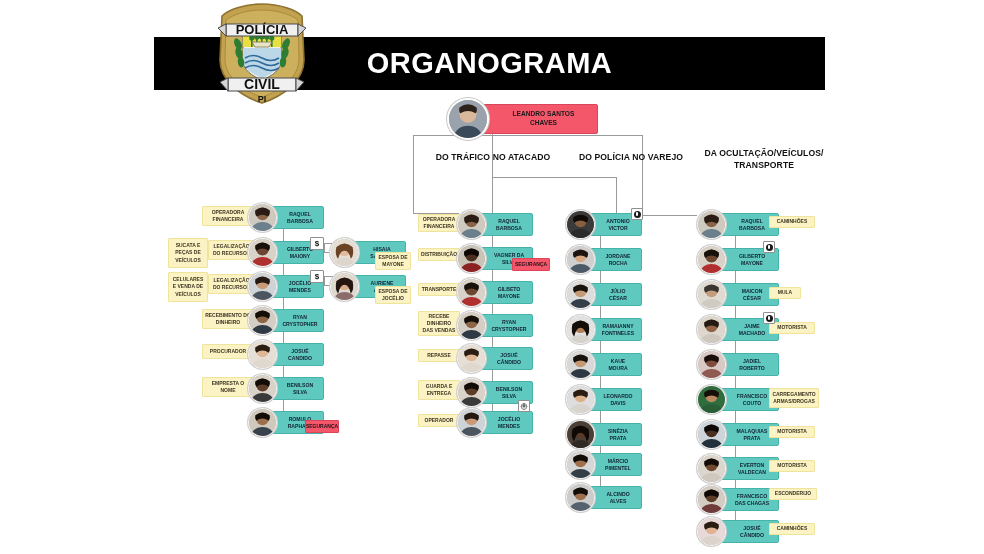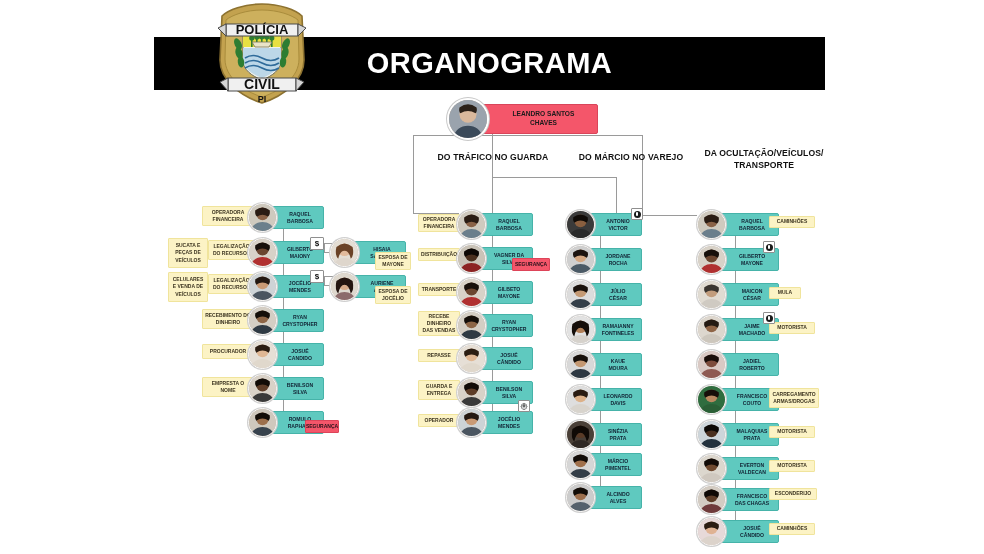--- a/index.html
+++ b/index.html
@@ -190,22 +190,22 @@
         <path d="M11 8 q9 -7 18 0 q1 4 -1 6 q-8 -5 -16 0 q-2 -2 -1 -6z" fill="#2b2119"></path>
         <path d="M4 40 q4 -13 16 -13 q12 0 16 13 z" fill="#3b4a5a"></path>
       </svg>
     </div>
     <div class="root-box">
       <span>LEANDRO SANTOS</span>
       <span>CHAVES</span>
     </div>
   </div>
 
-  <div class="col-header" style="left:398px;top:151px;width:190px;">DO TRÁFICO NO GUARDA</div>
-  <div class="col-header" style="left:523px;top:151px;width:216px;">DO MÁRCIO NO VAREJO</div>
+  <div class="col-header" style="left:398px;top:151px;width:190px;">DO TRÁFICO NO ATACADO</div>
+  <div class="col-header" style="left:523px;top:151px;width:216px;">DO POLÍCIA NO VAREJO</div>
   <div class="col-header" style="left:690px;top:147px;width:148px;">
     <div>DA OCULTAÇÃO/VEÍCULOS/</div>
     <div>TRANSPORTE</div>
   </div>
 
   <div class="tag-y" style="left:202px;top:206px;width:52px;height:20px;">OPERADORA FINANCEIRA</div>
   <div class="node w60" style="left:248px;top:204px;">
     <div class="photo">
       <svg class="ph" viewBox="0 0 30 30">
           <rect width="30" height="30" fill="#cfcabf"></rect>

